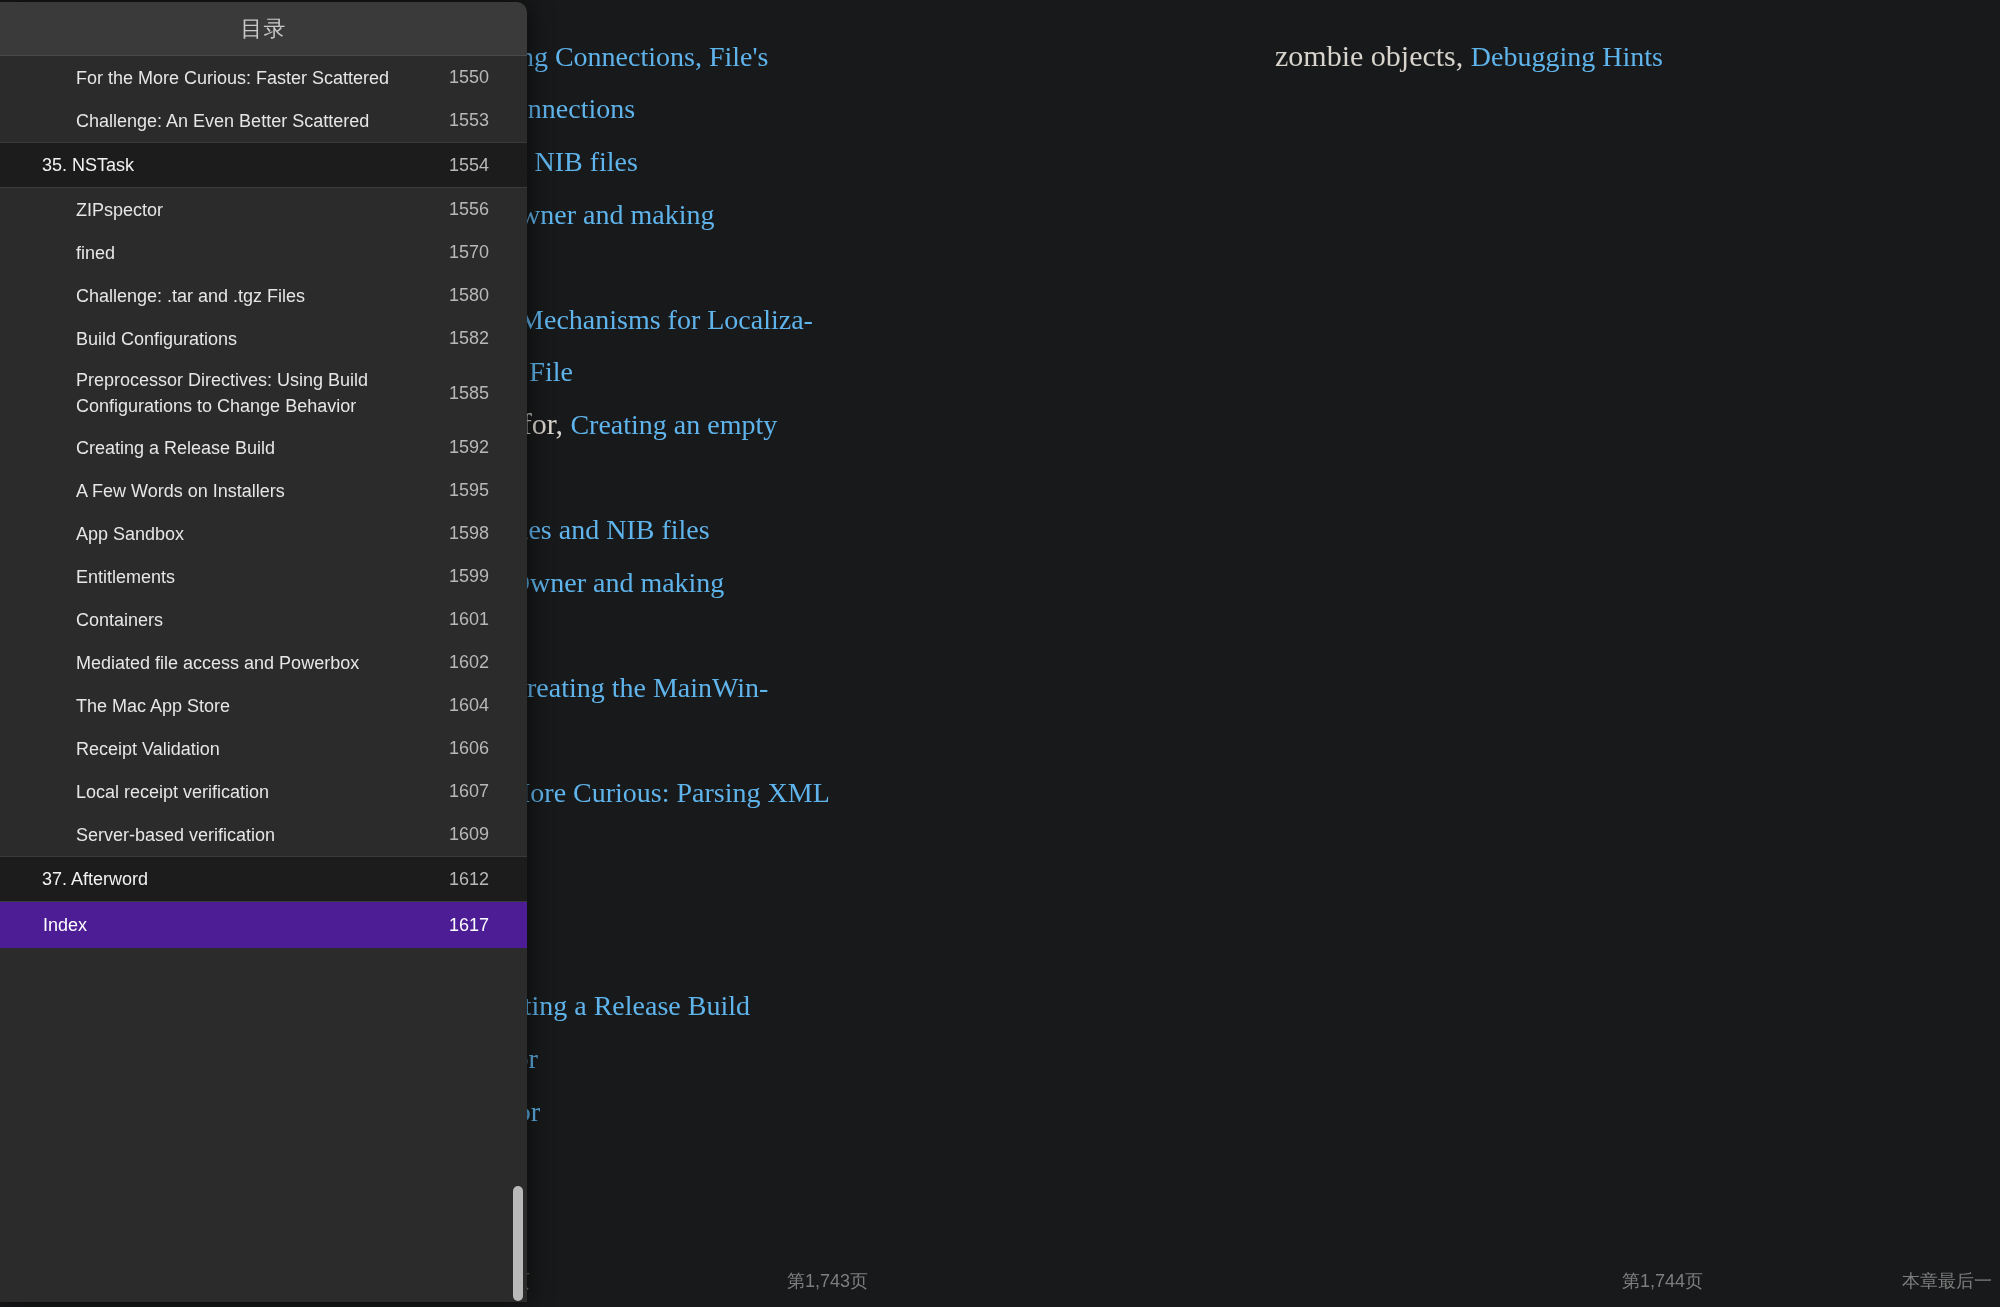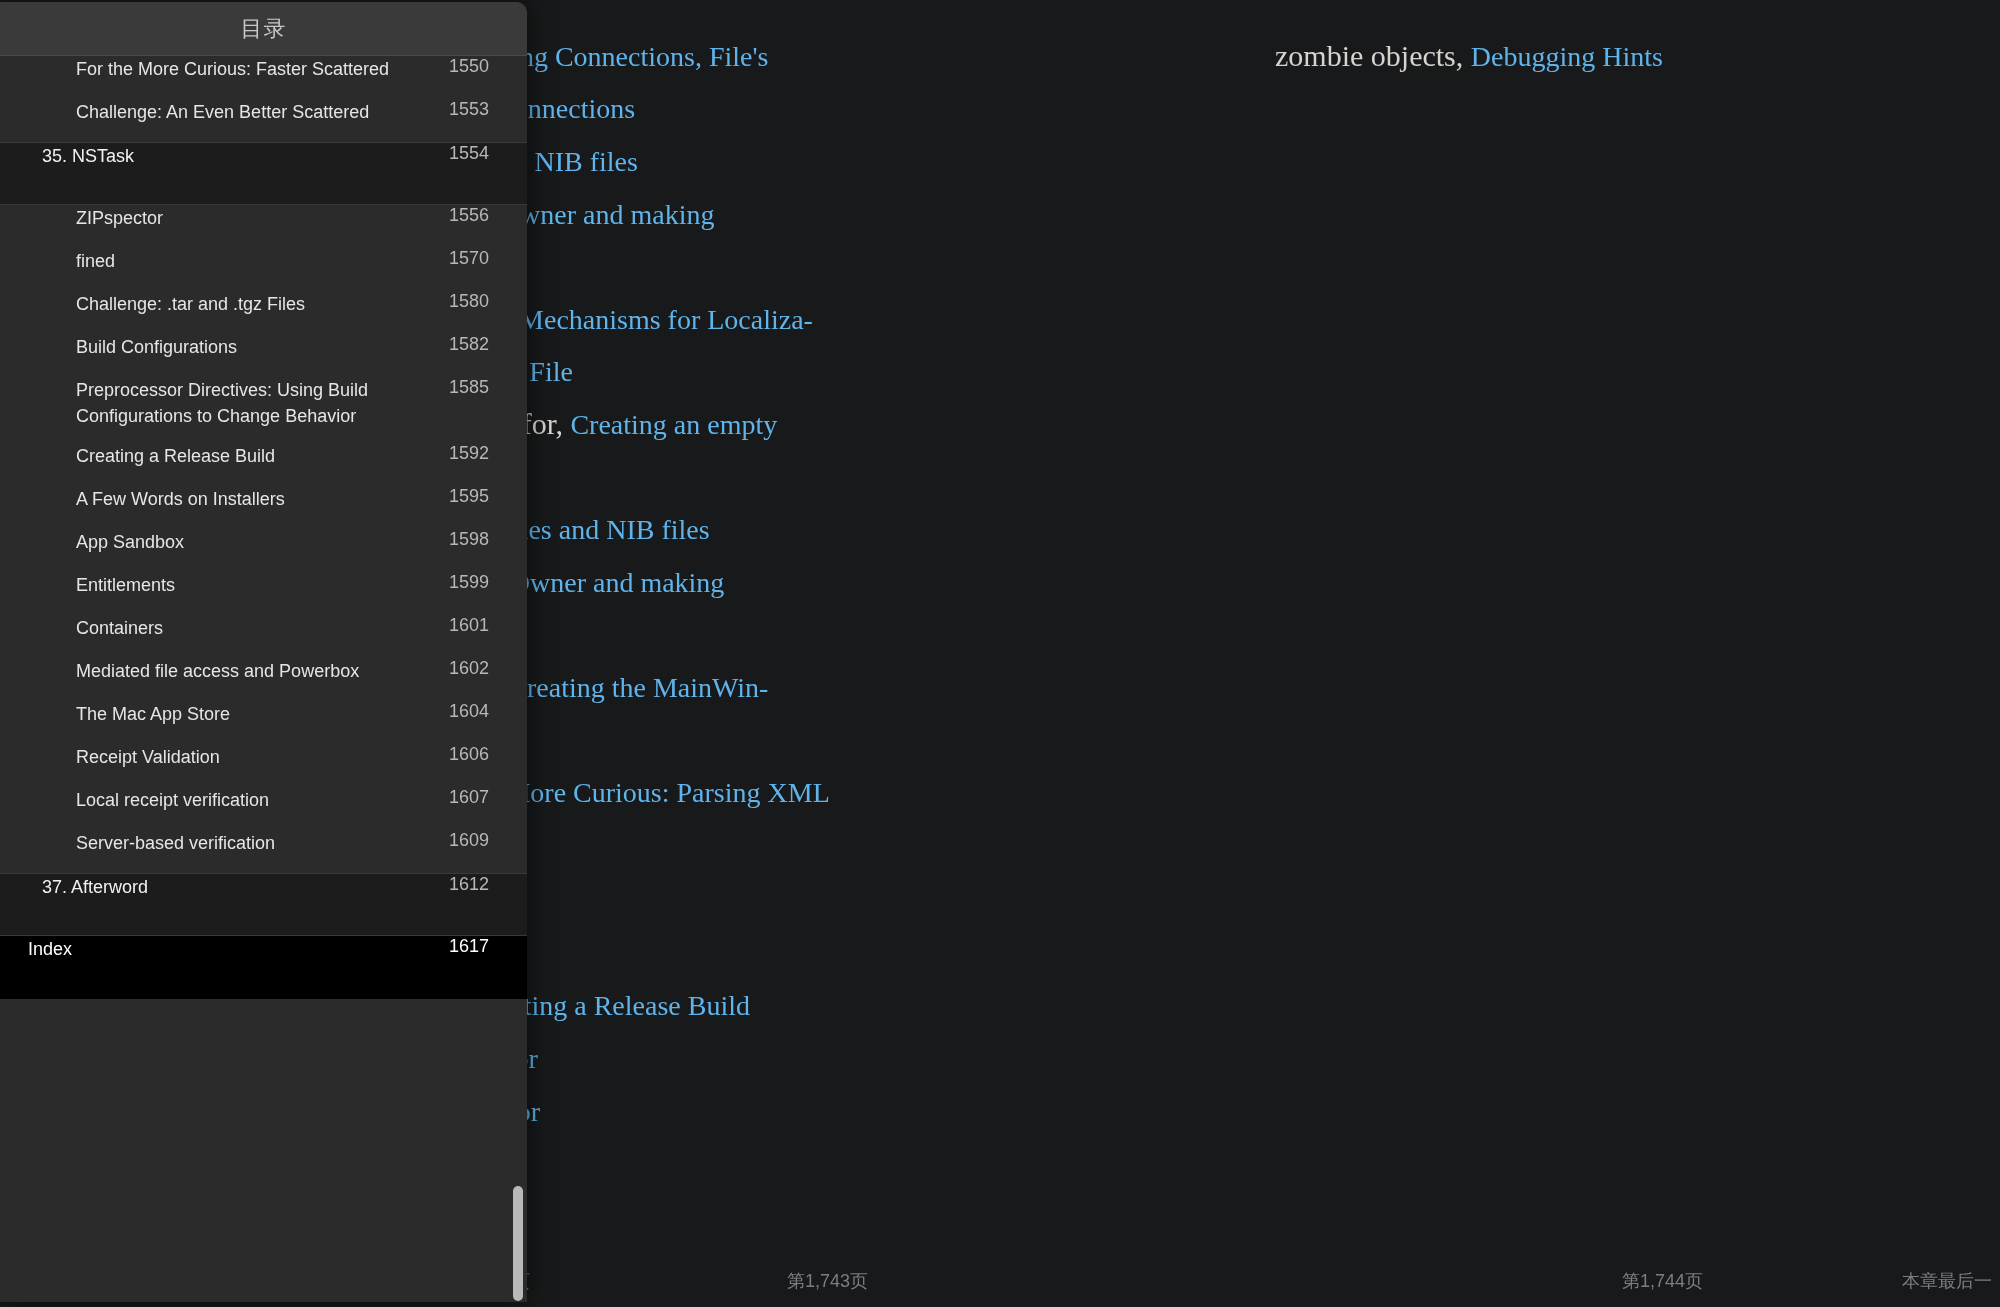--- a/index.html
+++ b/index.html
@@ -88,21 +88,21 @@
   }
 
   .toc-list {
     position:relative;
     height:1246px;
     overflow:hidden;
   }
 
   .toc-row {
     position:relative;
-    display:flex; align-items:flex-start;
+    display:flex; align-items:center;
     justify-content:space-between;
     background:#2b2b2b;
     padding:0 38px 0 76px;
     box-sizing:border-box;
     gap:6px;
   }
   .toc-row .label {
     font-size:18px;
     color:#e6e6e6;
     line-height:26px;
@@ -120,31 +120,31 @@
     background:#1c1c1c;
     padding-left:42px;
     border-top:1px solid #3a3a3a;
     border-bottom:1px solid #3a3a3a;
   }
   .toc-row.chapter .label { color:#f2f2f2; }
   .toc-row.chapter .page  { color:#b8b8b8; }
 
   
   .toc-row.selected {
-    background:#000000;
-    padding-left:28px;
+    background:#4c1d95;
+    padding-left:43px;
     border-top:none; border-bottom:none;
   }
   .toc-row.selected .label,
   .toc-row.selected .page { color:#ffffff; }
 
   
   .h-sub  { height:43px; }
   .h-sub2 { height:66px; }
-  .h-chap { height:63px; }
+  .h-chap { height:46px; }
 
   .toc-scrollbar {
     position:absolute;
     right:4px;
     width:10px;
     background:transparent;
     pointer-events:auto;
   }
   .toc-scrollbar .thumb {
     position:absolute;

